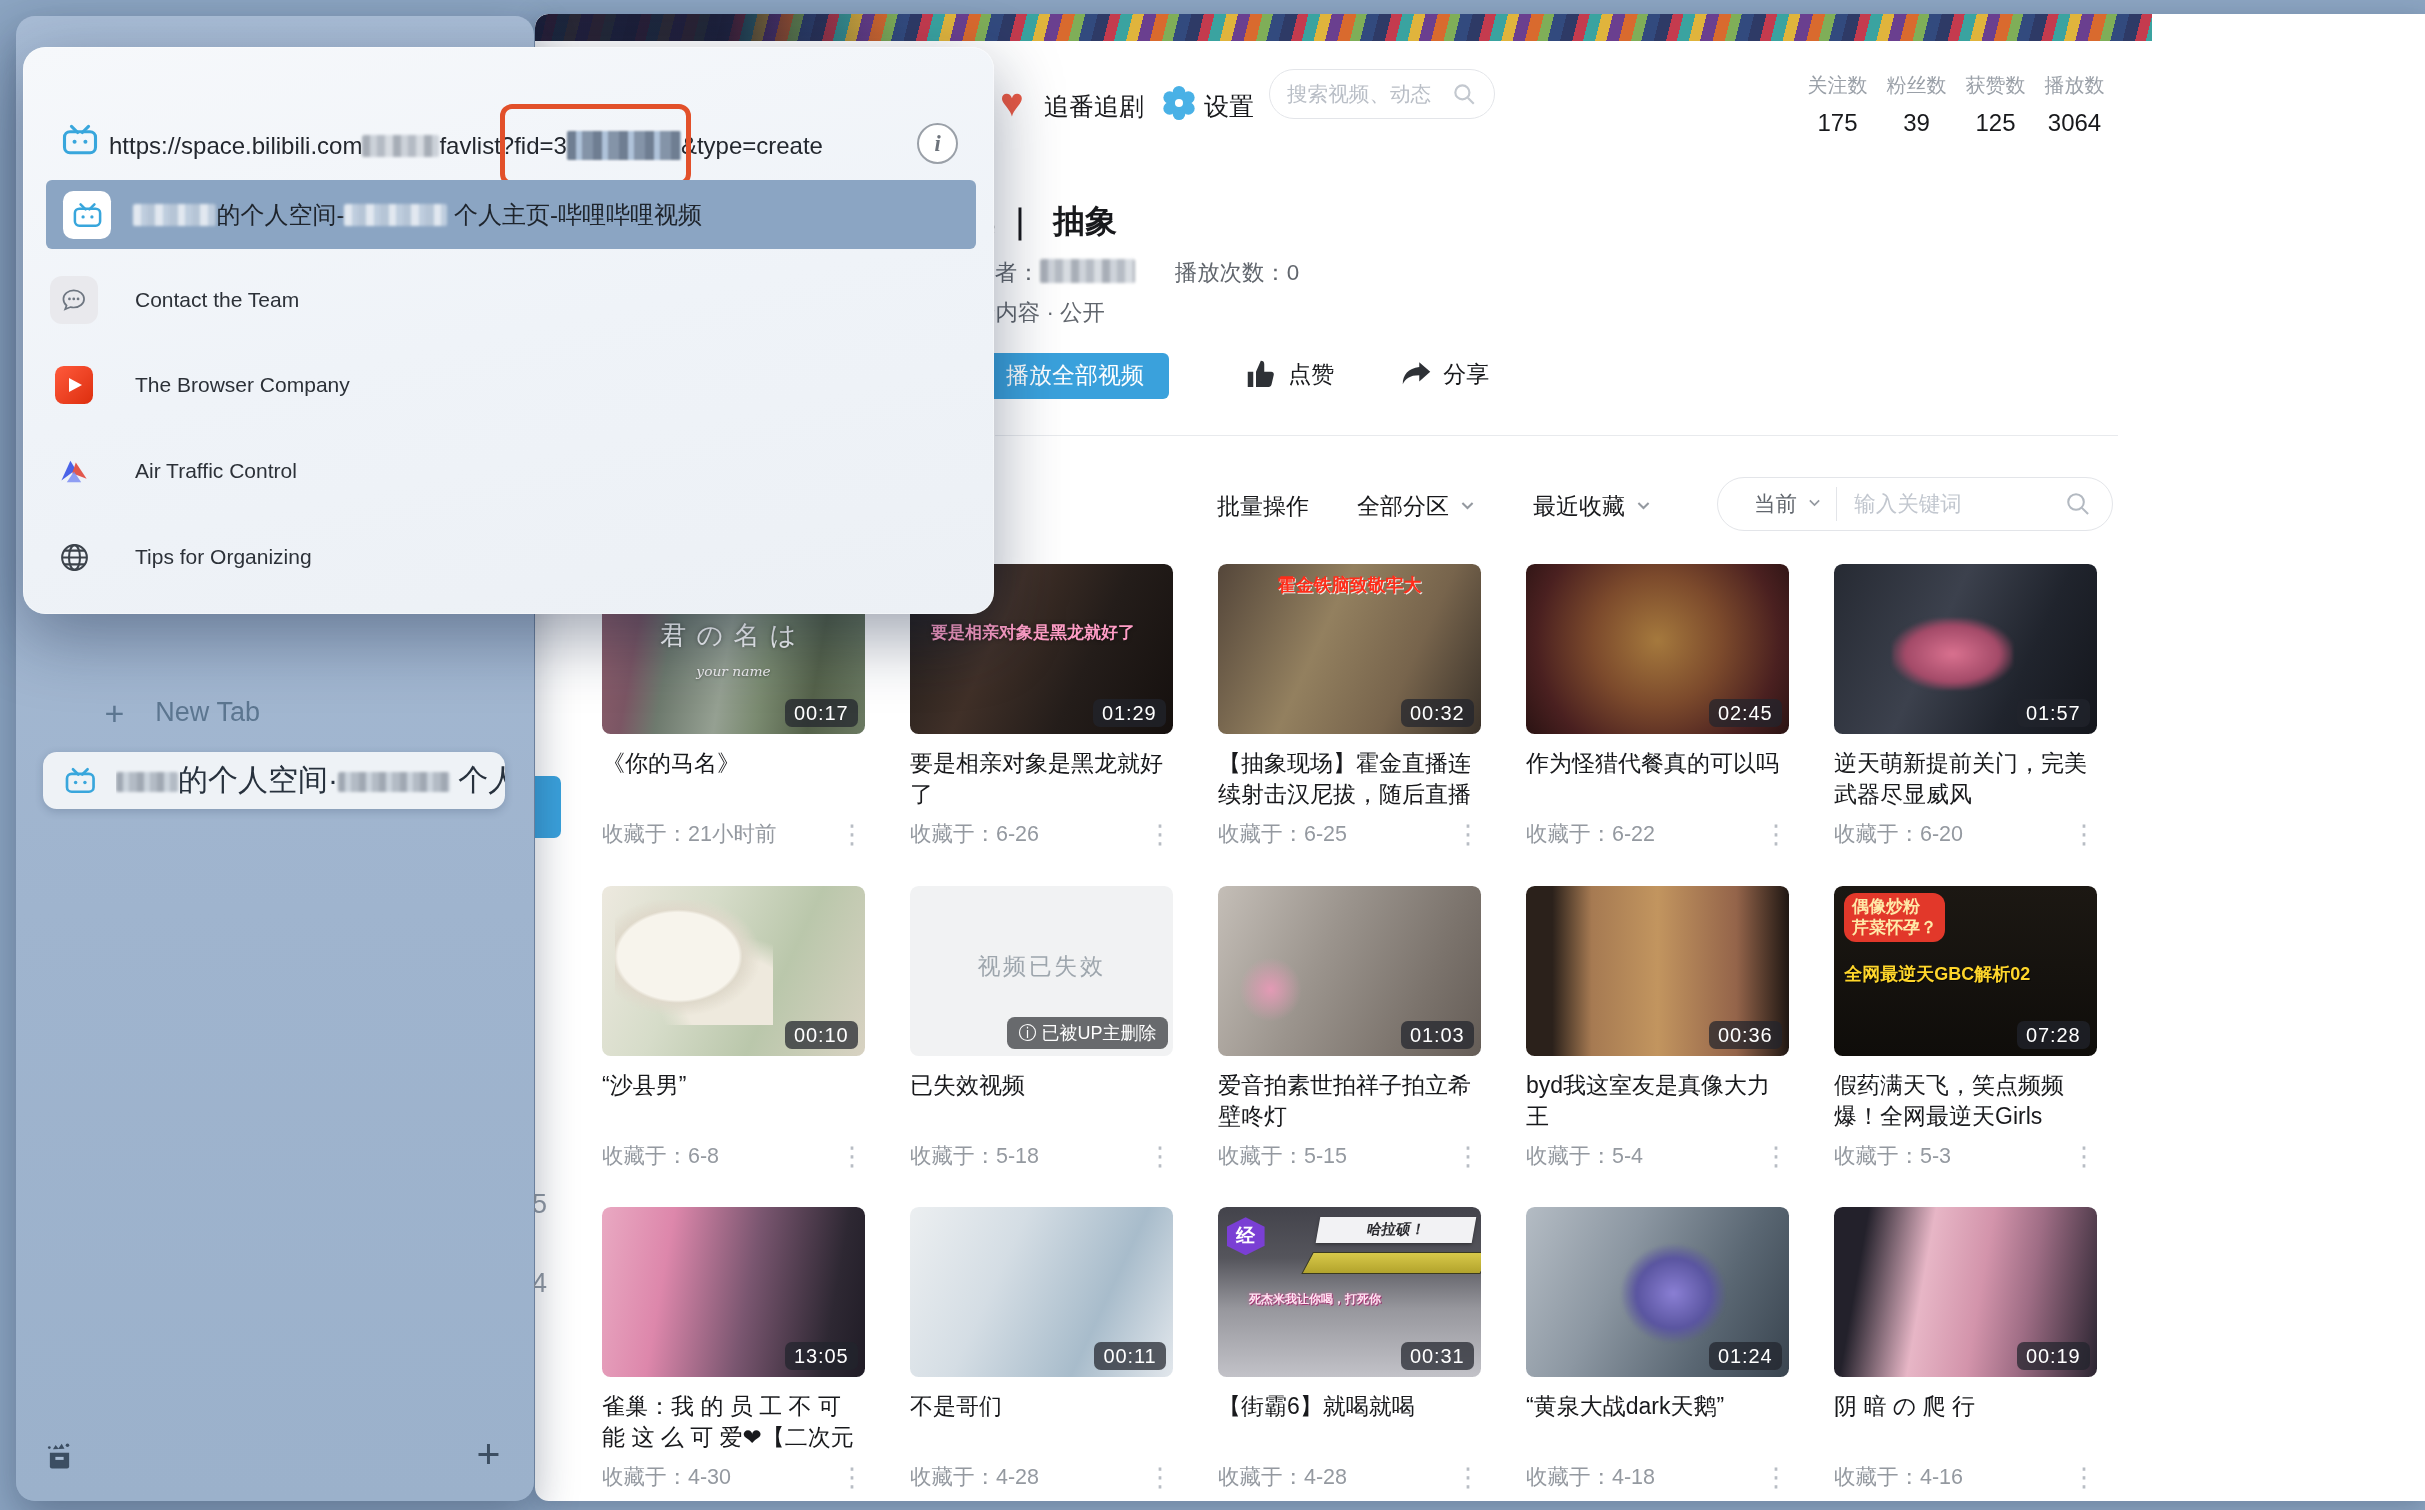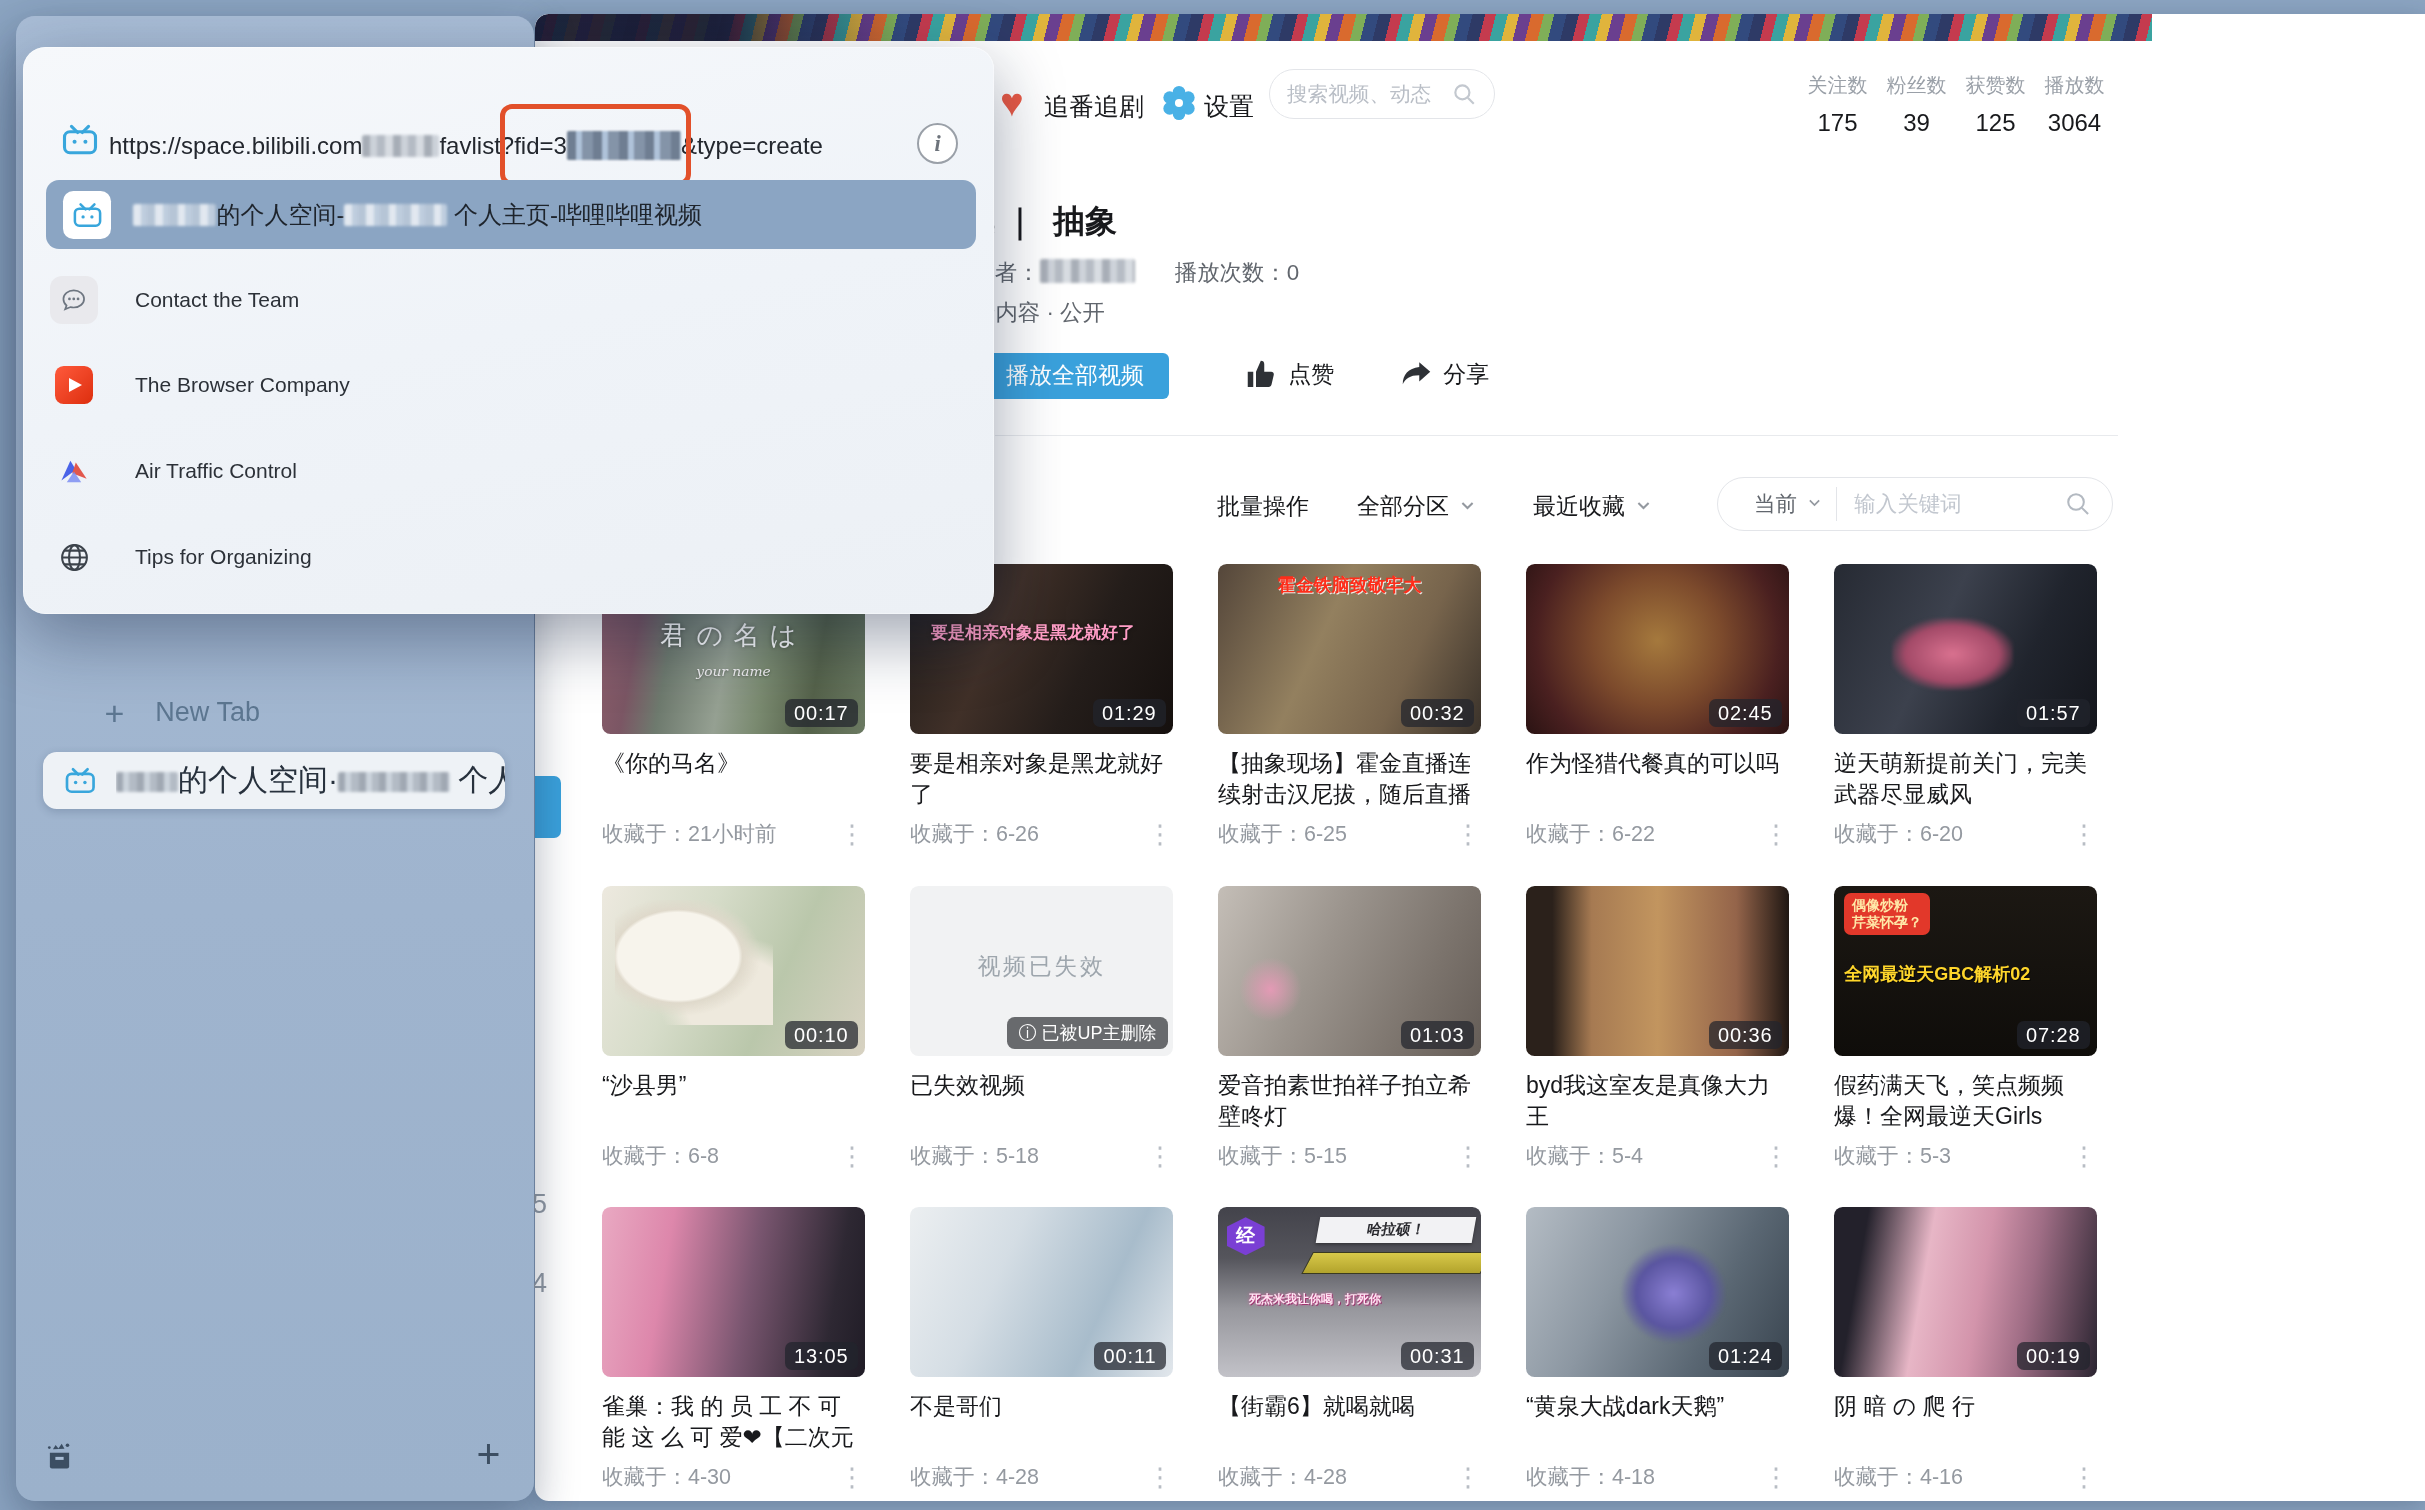--- a/index.html
+++ b/index.html
@@ -70,22 +70,22 @@
     color:#fff; font-size:26px; letter-spacing:10.3px; white-space:nowrap; text-shadow:0 0.9px 4.3px rgba(0,0,0,.45); }
   .jp-sub { left:50%; top:63%; transform:translate(-50%,-50%); font-family:"DejaVu Serif",serif; font-style:italic;
     color:#f2f0f2; font-size:13.8px; text-shadow:0 0.9px 2.6px rgba(0,0,0,.4); }
   .pink-line { left:8%; top:34%; width:84%; color:#ff9dc6; font-size:17px; font-weight:bold; line-height:1.25;
     text-shadow:0 0 4.3px rgba(0,0,0,.55); }
   .red-top { left:50%; top:8.6px; transform:translateX(-50%); color:#ff2d1a; font-size:18px; font-weight:bold;
     white-space:nowrap; text-shadow:0.9px 0.9px 0 rgba(255,255,255,.85); }
   .invalid-center { left:50%; top:47%; transform:translate(-50%,-50%); color:#9ea6ad; font-size:23px; letter-spacing:2.6px; white-space:nowrap; }
   .deleted-badge { right:5.2px; bottom:6.9px; background:rgba(20,22,26,.62); color:#fff; font-size:18px;
     padding:4.3px 11.2px; border-radius:7.7px; white-space:nowrap; }
-  .red-box { left:10.3px; top:6.9px; background:#e2382a; color:#ffe9a8; font-size:14px; font-weight:bold;
-    padding:4.3px 7.7px; line-height:1.2; white-space:pre-line; border-radius:7px; }
+  .red-box { left:10.3px; top:6.9px; background:#e2382a; color:#ffe9a8; font-size:17px; font-weight:bold;
+    padding:4.3px 7.7px; line-height:1.2; white-space:pre-line; border-radius:12px; }
   .yellow-line { left:10.3px; top:76px; color:#ffd62b; font-size:18px; font-weight:bold; white-space:nowrap;
     text-shadow:0.9px 0.9px 0 rgba(0,0,0,.6); }
   .hex-badge { left:8.6px; top:10.3px; width:38px; height:38px; background:#7a3fd4; color:#fff; font-size:19px;
     font-weight:bold; display:flex; align-items:center; justify-content:center;
     clip-path:polygon(50% 0,100% 25%,100% 75%,50% 100%,0 75%,0 25%); }
   .sf-banner { left:38%; right:6.9px; top:10.3px; background:#f2f2f4; color:#2b2b30; font-size:14.6px; font-weight:bold;
     padding:3.4px 6.9px; transform:skewX(-10deg); text-align:center; box-shadow:0 1.7px 3.4px rgba(0,0,0,.35); }
   .sf-yellow { left:34%; right:-5.2px; top:45px; height:22.4px; background:linear-gradient(#d8c94a,#b2a32c);
     transform:skewX(-28deg); border:1.7px solid #3a3a20; }
   .sf-shout { left:31px; top:84px; color:#ffe3f2; font-size:12px; font-weight:bold; white-space:nowrap;
@@ -127,21 +127,21 @@
   .url-text { position:absolute; left:86px; top:69px; font-size:24px; color:#23272e; white-space:nowrap; }
   .selwrap { position:relative; display:inline-block; }
   .selwrap::after { content:""; position:absolute; left:-13.8px; right:-10.3px; top:-27.5px; bottom:-26px;
     border:5.2px solid #e2502a; border-radius:12px; pointer-events:none; }
   .selblur { display:inline-block; width:114px; height:29px; vertical-align:-6px; border-radius:1.7px;
     background:#b4c9e1; background-image:repeating-linear-gradient(90deg,rgba(55,65,82,.55) 0 8.6px,rgba(160,175,195,.25) 8.6px 15.5px,rgba(85,95,112,.5) 15.5px 26px);
     filter:blur(0.9px); }
   .info-circle { position:absolute; left:894px; top:61px; width:41px; height:41px; border-radius:50%;
     background:#fff; border:2.6px solid #9aa0a8; color:#6d737b; font-size:22.4px; font-weight:bold;
     display:flex; align-items:center; justify-content:center; font-family:"Liberation Serif",serif; font-style:italic; }
-  .hl-row { position:absolute; left:23px; top:133px; width:930px; height:69px; border-radius:13px;
+  .hl-row { position:absolute; left:23px; top:133px; width:930px; height:69px; border-radius:6px;
     background:#8ba5c3; display:flex; align-items:center; padding-left:17px; }
   .hl-tile { width:48px; height:48px; border-radius:10.3px; background:#fff; display:flex; align-items:center; justify-content:center; }
   .hl-text { margin-left:22.4px; font-size:24px; color:#1e242c; white-space:nowrap; }
   .hl-blur { display:inline-block; height:22.4px; border-radius:2.6px; vertical-align:-3.4px;
     background:repeating-linear-gradient(90deg,rgba(255,255,255,.75) 0 7.7px,rgba(225,232,240,.6) 7.7px 13.8px,rgba(200,210,222,.7) 13.8px 22.4px);
     filter:blur(1.7px); }
   .sug-row { position:absolute; left:26px; width:912px; height:52px; display:flex; align-items:center; }
   .sug-icon { width:50px; height:50px; display:flex; align-items:center; justify-content:center; }
   .chat-tile { width:48px; height:48px; border-radius:12px; background:#e9e9ed; display:flex; align-items:center; justify-content:center; }
   .yt-tile { width:38px; height:38px; border-radius:8.6px; background:linear-gradient(135deg,#ff5a3c,#dd2e0e);

